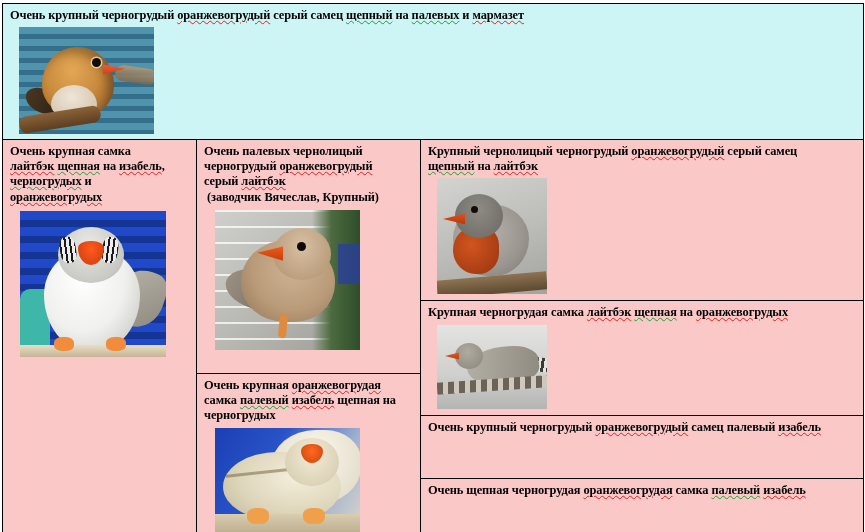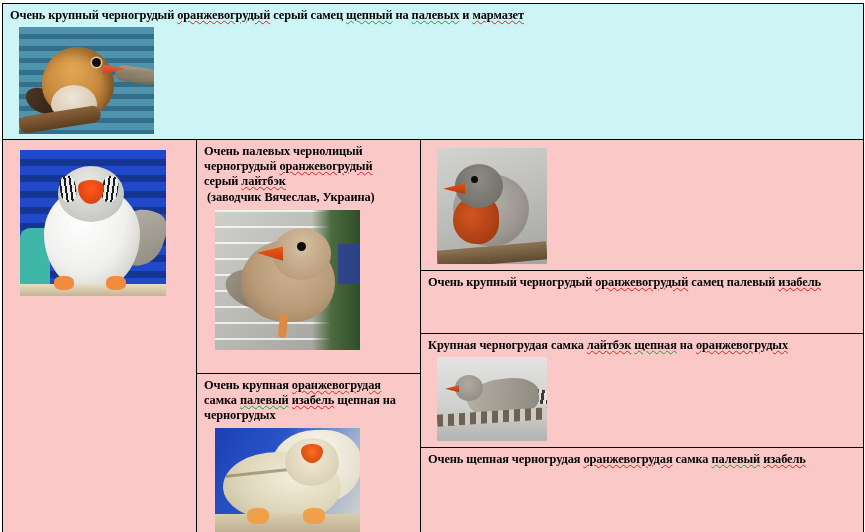--- a/index.html
+++ b/index.html
@@ -389,20 +389,23 @@
               <span class="perch"></span>
             </div>
           </div>
         </td>
       </tr>
 
       <tr>
 
         <td class="row-pink">
           <div class="cell-pad">
+            <div class="cap">
+              <span>Очень крупная самка </span><span class="sp">лайтбэк</span><span> </span><span class="sp2">щепная</span><span> на </span><span class="sp">изабель</span><span>, </span><span class="sp2">черногрудых</span><span> и </span><span class="sp">оранжевогрудых</span>
+            </div>
             <div class="photo ph2">
               <span class="teal"></span>
               <span class="wing"></span>
               <span class="body"></span>
               <span class="head"></span>
               <span class="cheekL"></span>
               <span class="cheekR"></span>
               <span class="beak"></span>
               <span class="ledge"></span>
               <span class="foot1"></span>
@@ -413,21 +416,21 @@
 
         <td class="row-pink" style="padding:0">
           <table style="border-collapse:collapse;width:100%;table-layout:fixed;height:394px">
             <tbody>
               <tr>
                 <td class="row-pink" style="border:0;border-bottom:1px solid #000;vertical-align:top;padding:0;height:233px">
                   <div class="cell-pad">
                     <div class="cap">
                       <span>Очень палевых чернолицый черногрудый </span><span class="sp">оранжевогрудый</span><span> серый </span><span class="sp">лайтбэк</span>
                     </div>
-                    <div class="cap" style="padding-left:3px">(заводчик Вячеслав, Украина)</div>
+                    <div class="cap" style="padding-left:3px">(заводчик Вячеслав, Крупный)</div>
                     <div class="photo ph3">
                       <span class="wires"></span>
                       <span class="conifer"></span>
                       <span class="blue"></span>
                       <span class="wing"></span>
                       <span class="body"></span>
                       <span class="head"></span>
                       <span class="beak"></span>
                       <span class="eye"></span>
                       <span class="leg"></span>
@@ -457,57 +460,60 @@
             </tbody>
           </table>
         </td>
 
         <td class="row-pink" style="padding:0">
           <table style="border-collapse:collapse;width:100%;table-layout:fixed;height:394px">
             <tbody>
               <tr>
                 <td class="row-pink" style="border:0;border-bottom:1px solid #000;vertical-align:top;padding:0;height:129px">
                   <div class="cell-pad">
+                    <div class="cap">
+                      <span>Крупный чернолицый черногрудый </span><span class="sp">оранжевогрудый</span><span> серый самец </span><span class="sp2">щепный</span><span> на </span><span class="sp">лайтбэк</span>
+                    </div>
                     <div class="photo ph4">
                       <span class="body"></span>
                       <span class="breast"></span>
                       <span class="head"></span>
                       <span class="beak"></span>
                       <span class="eye"></span>
+                      <span class="perch"></span>
+                    </div>
+                  </div>
+                </td>
+              </tr>
+              <tr>
+                <td class="row-pink" style="border:0;border-bottom:1px solid #000;vertical-align:top;padding:0;height:107px">
+                  <div class="cell-pad">
+                    <div class="cap">
+                      <span>Крупная черногрудая самка </span><span class="sp">лайтбэк</span><span> </span><span class="sp2">щепная</span><span> на </span><span class="sp">оранжевогрудых</span>
+                    </div>
+                    <div class="photo ph5">
+                      <span class="tail"></span>
+                      <span class="body"></span>
+                      <span class="head"></span>
+                      <span class="beak"></span>
                       <span class="perch"></span>
                     </div>
                   </div>
                 </td>
               </tr>
               <tr>
                 <td class="row-pink" style="border:0;border-bottom:1px solid #000;vertical-align:top;padding:0;height:62px">
                   <div class="cell-pad">
                     <div class="cap">
                       <span>Очень крупный черногрудый </span><span class="sp">оранжевогрудый</span><span> самец палевый </span><span class="sp">изабель</span>
                     </div>
                   </div>
                 </td>
               </tr>
               <tr>
-                <td class="row-pink" style="border:0;border-bottom:1px solid #000;vertical-align:top;padding:0;height:107px">
-                  <div class="cell-pad">
-                    <div class="cap">
-                      <span>Крупная черногрудая самка </span><span class="sp">лайтбэк</span><span> </span><span class="sp2">щепная</span><span> на </span><span class="sp">оранжевогрудых</span>
-                    </div>
-                    <div class="photo ph5">
-                      <span class="tail"></span>
-                      <span class="body"></span>
-                      <span class="head"></span>
-                      <span class="beak"></span>
-                      <span class="perch"></span>
-                    </div>
-                  </div>
-                </td>
-              </tr>
-              <tr>
                 <td class="row-pink" style="border:0;vertical-align:top;padding:0">
                   <div class="cell-pad">
                     <div class="cap">
                       <span>Очень щепная черногрудая </span><span class="sp">оранжевогрудая</span><span> самка </span><span class="sp2">палевый</span><span> </span><span class="sp">изабель</span>
                     </div>
                   </div>
                 </td>
               </tr>
             </tbody>
           </table>

